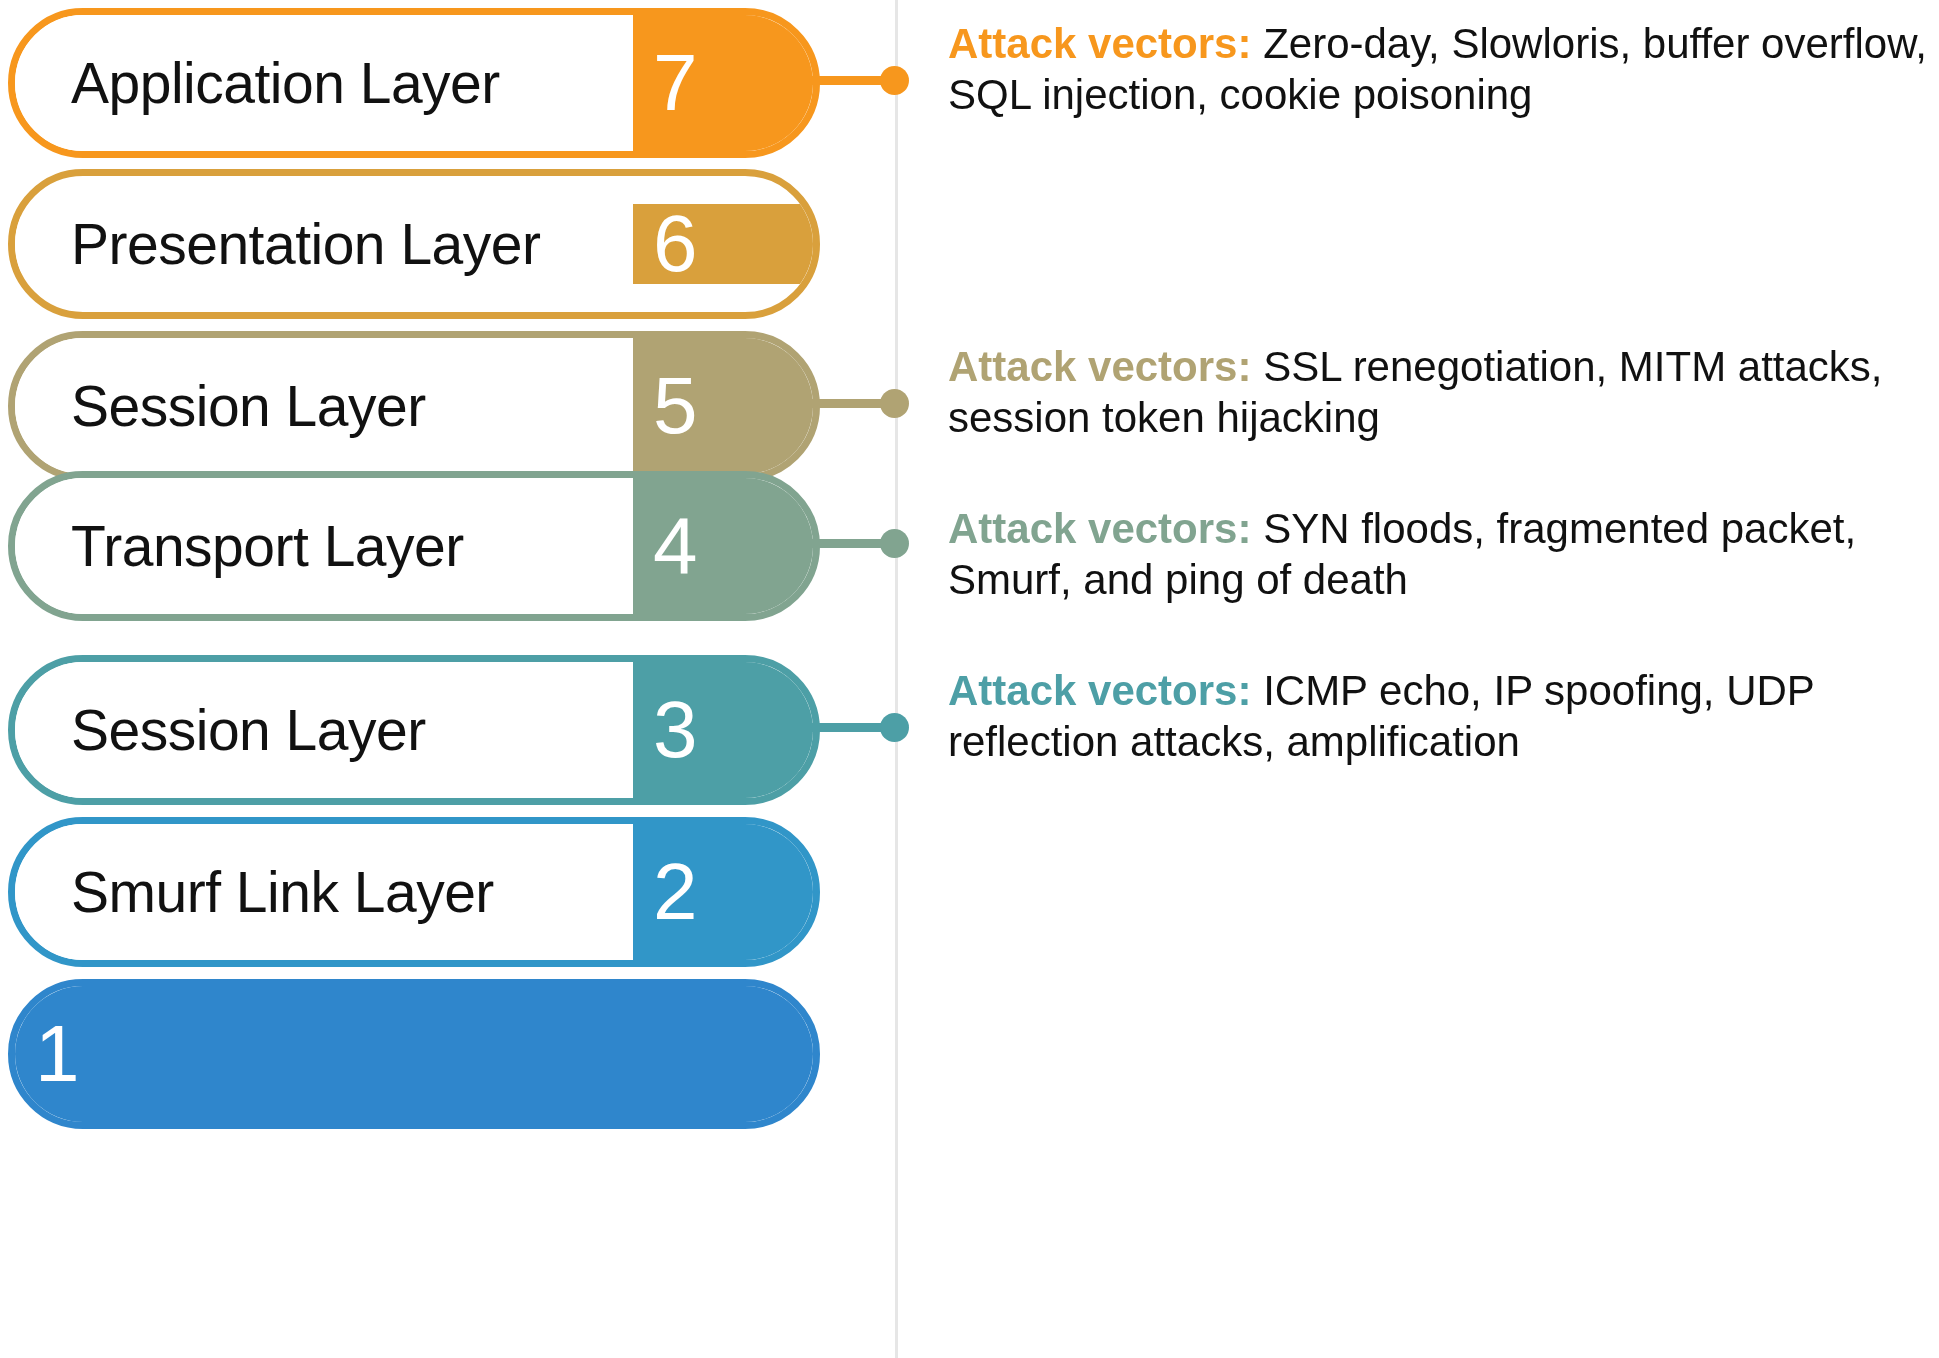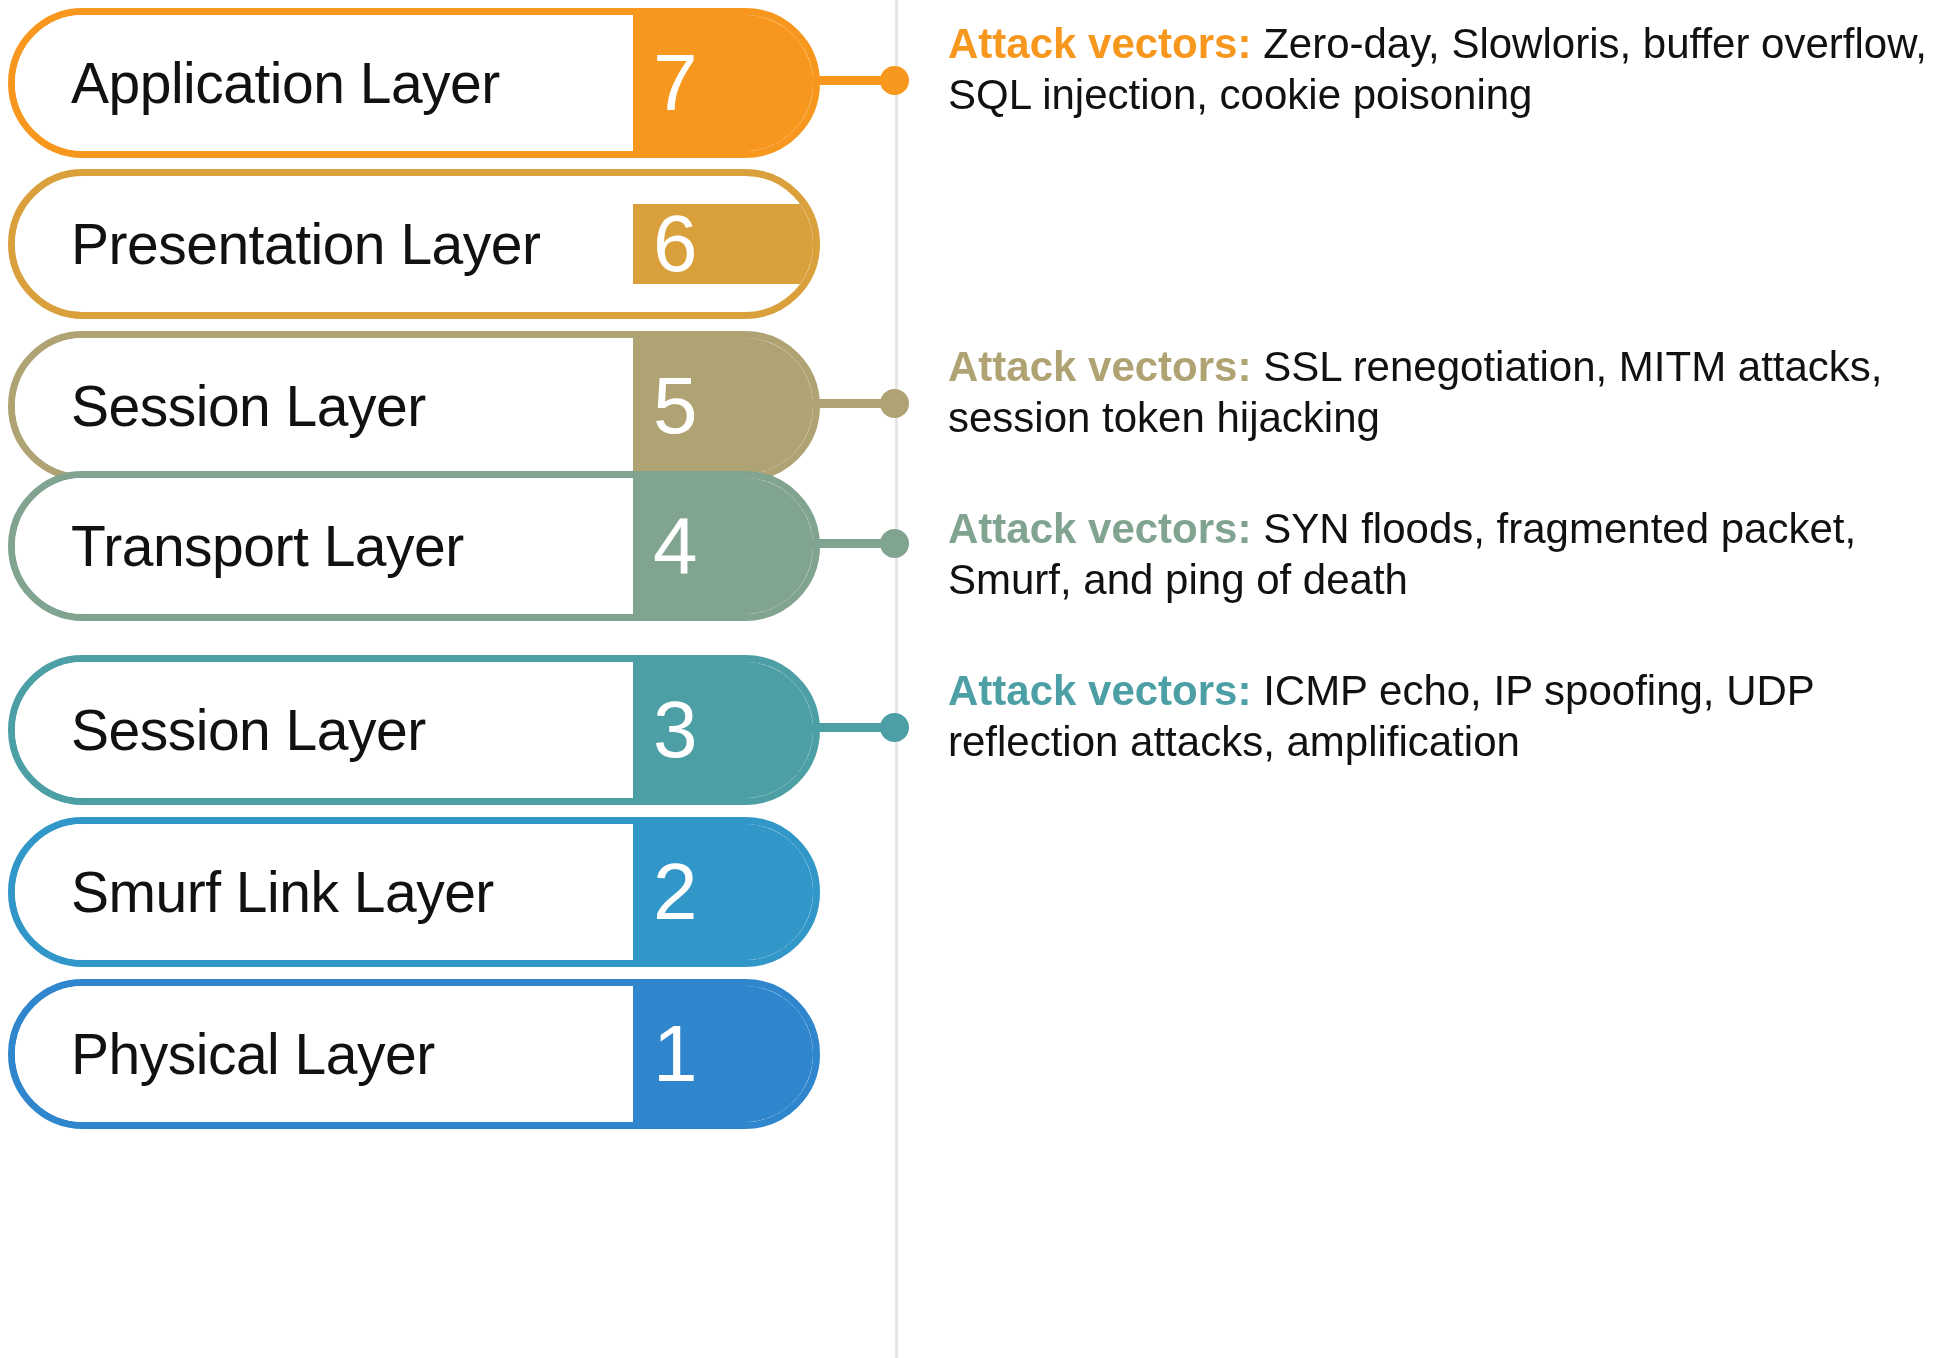--- a/index.html
+++ b/index.html
@@ -197,23 +197,20 @@
           <div class="pill-label-area">
             <span class="pill-label">Smurf Link Layer</span>
           </div>
           <div class="pill-number-area" style="background: rgb(49, 150, 200);">
             <span class="pill-number">2</span>
           </div>
         </div>
       </div>
       <div class="layer-row" style="top: 973px;">
         <div class="pill" style="border-color: rgb(47, 134, 204);">
-          <div class="pill-label-area">
-            <span class="pill-label">Physical Layer</span>
-          </div>
           <div class="pill-number-area" style="background: rgb(47, 134, 204);">
             <span class="pill-number">1</span>
           </div>
         </div>
       </div>
     </div>
 
 <div class="desc" style="top: 18px;"><span class="desc-lead" style="color: rgb(247, 151, 29);">Attack vectors:</span><span class="desc-body"> Zero-day, Slowloris, buffer overflow, SQL injection, cookie poisoning</span></div>
     <div class="desc" style="top: 341px;"><span class="desc-lead" style="color: rgb(176, 163, 115);">Attack vectors:</span><span class="desc-body"> SSL renegotiation, MITM attacks, session token hijacking</span></div>
     <div class="desc" style="top: 503px;"><span class="desc-lead" style="color: rgb(129, 164, 144);">Attack vectors:</span><span class="desc-body"> SYN floods, fragmented packet, Smurf, and ping of death</span></div>

